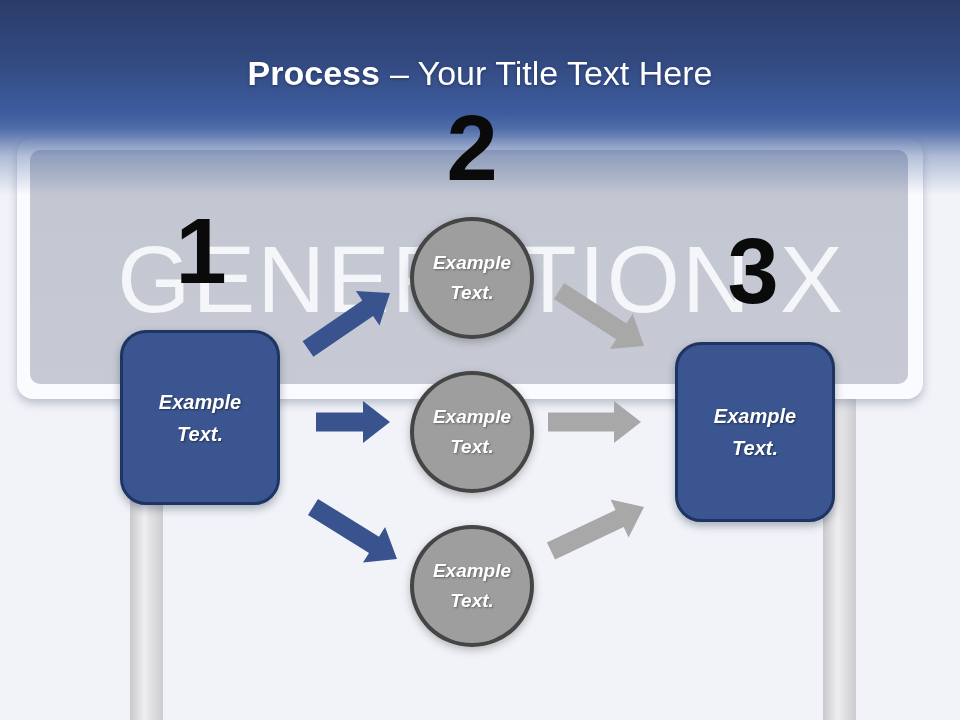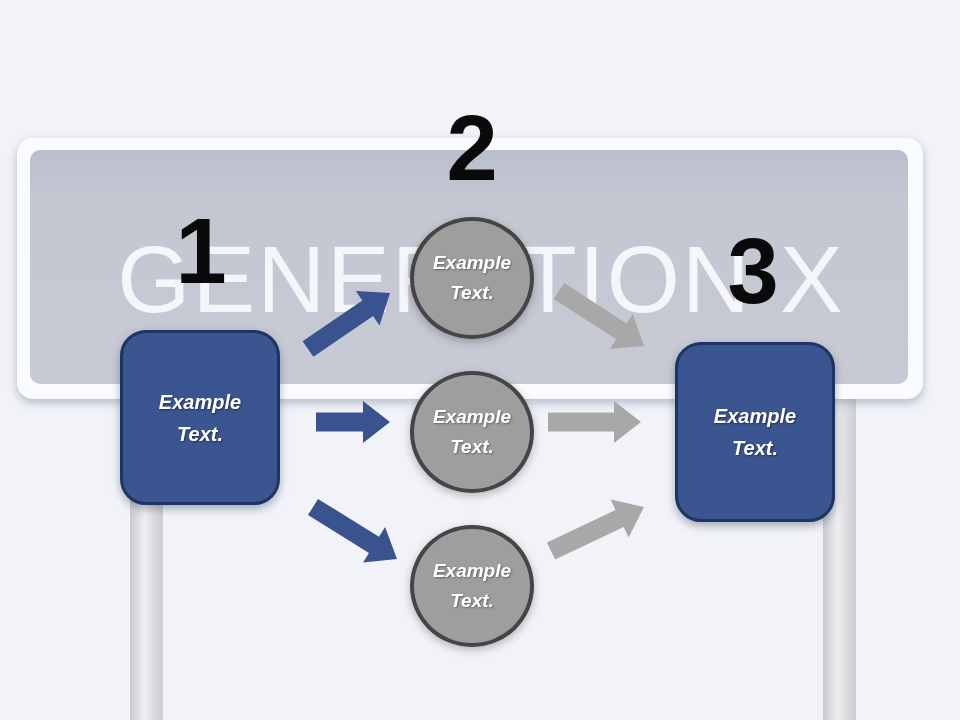--- a/index.html
+++ b/index.html
@@ -75,20 +75,25 @@
 
   <div class="post" id="post-left"></div>
   <div class="post" id="post-right"></div>
 
   <div id="sign-frame">
     <div id="sign-panel">
       <div id="watermark">GENERATION X</div>
     </div>
   </div>
 
+  <div id="header">
+    <div id="title">
+      <span class="t-bold">Process</span><span class="t-rest">– Your Title Text Here</span>
+    </div>
+  </div>
 
   <svg id="arrow-layer" width="960" height="720" viewBox="0 0 960 720">
       <polygon points="313.4,356.8 373.1,316.1 379.5,325.6 390,293 355.9,290.9 362.3,300.4 302.6,341.2" fill="#39538e"></polygon>
       <polygon points="316,431.5 363,431.5 363,443 390,422 363,401 363,412.5 316,412.5" fill="#39538e"></polygon>
       <polygon points="308,515.1 369,552.9 363,562.6 397,559 385.1,526.9 379,536.7 318,498.9" fill="#39538e"></polygon>
       <polygon points="553.8,299 616.2,339.3 609.9,349 644,346 632.7,313.7 626.5,323.4 564.2,283" fill="#a8a8a8"></polygon>
       <polygon points="548,431.5 614,431.5 614,443 641,422 614,401 614,412.5 548,412.5" fill="#a8a8a8"></polygon>
       <polygon points="555.1,559.6 623.7,527.1 628.6,537.5 644,507 610.6,499.6 615.5,510 546.9,542.4" fill="#a8a8a8"></polygon>
     </svg>
 

